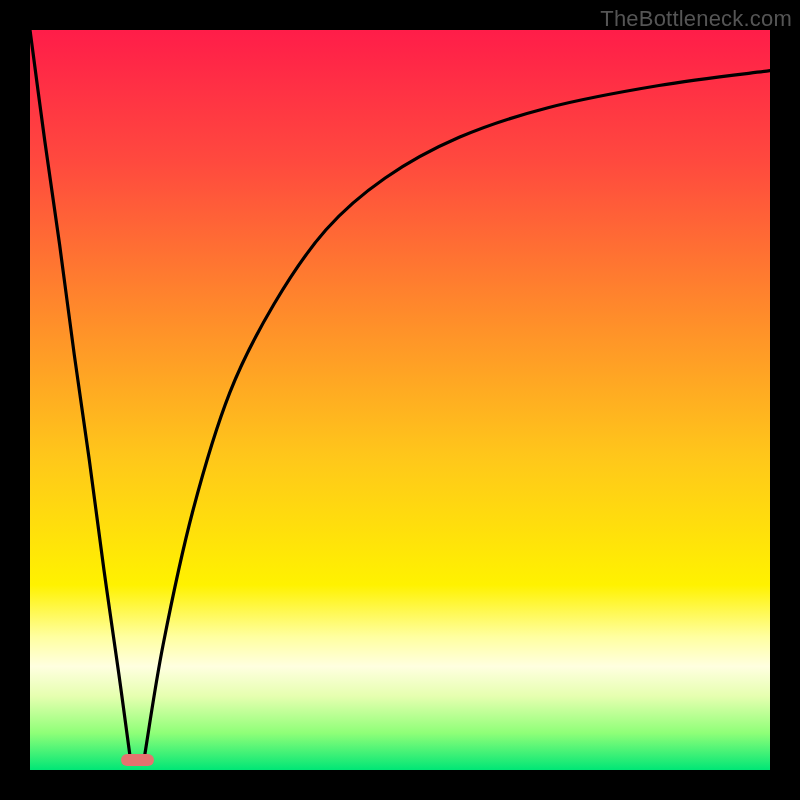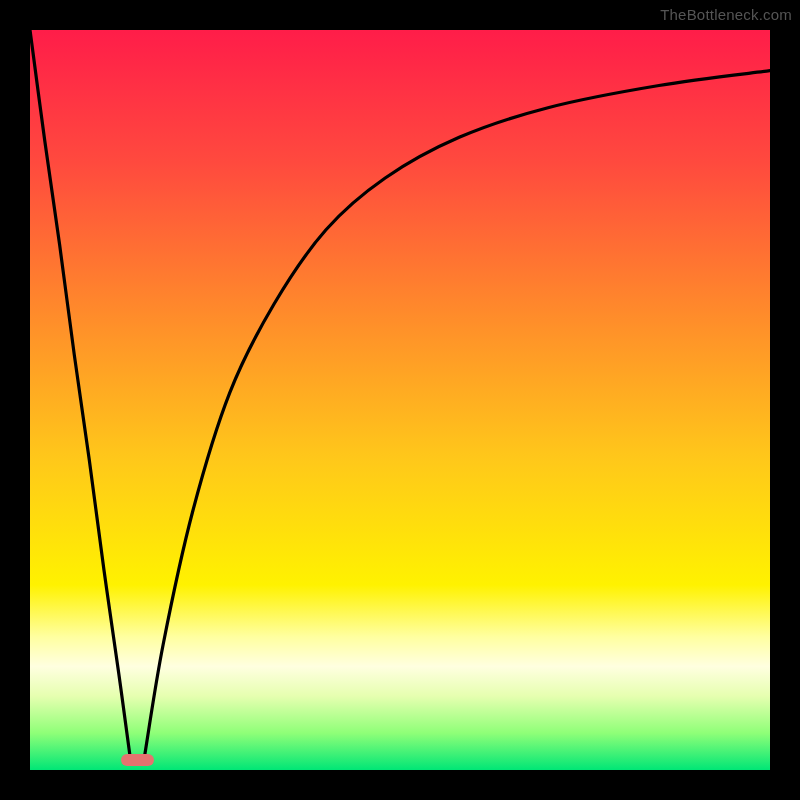--- a/index.html
+++ b/index.html
@@ -43,21 +43,21 @@
   }
   .marker {
     position: absolute;
     border-radius: 9999px;
   }
   .watermark {
     position: absolute;
     top: 6px;
     right: 8px;
     color: #555;
-    font-size: 15px;
+    font-size: 22px;
     font-weight: 500;
     letter-spacing: 0.2px;
     user-select: none;
   }
 </style>
 </head>
 <body>
 
 <div class="frame">
 

